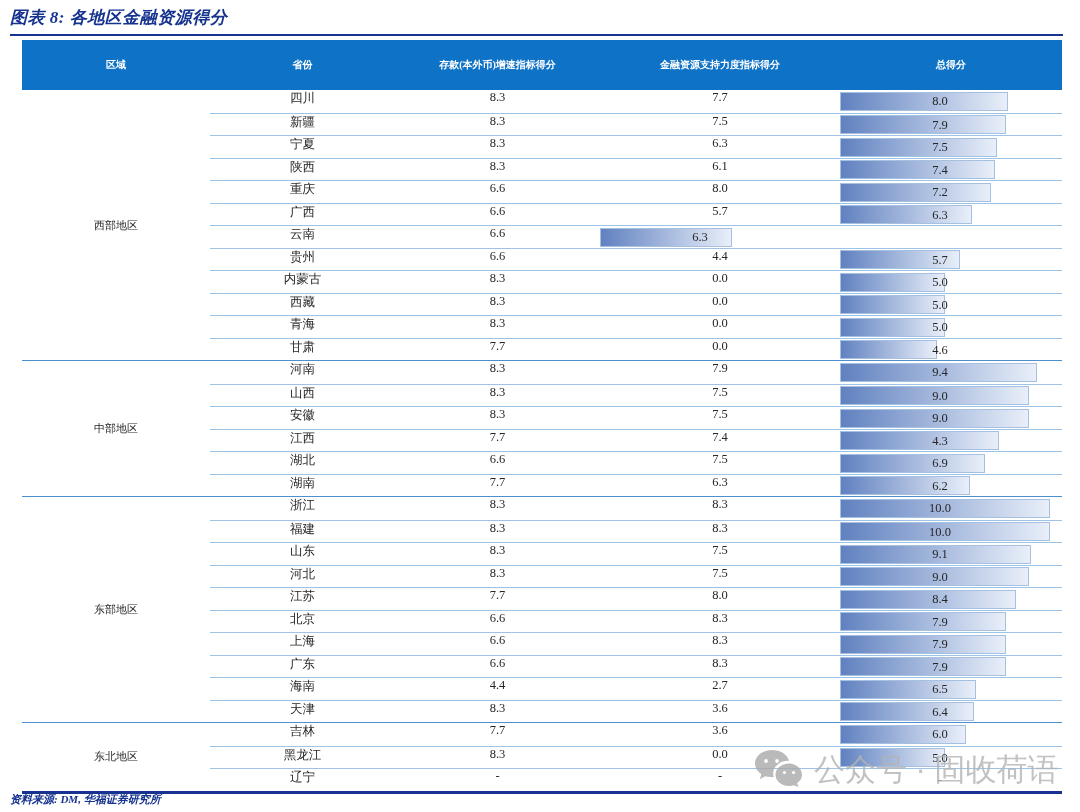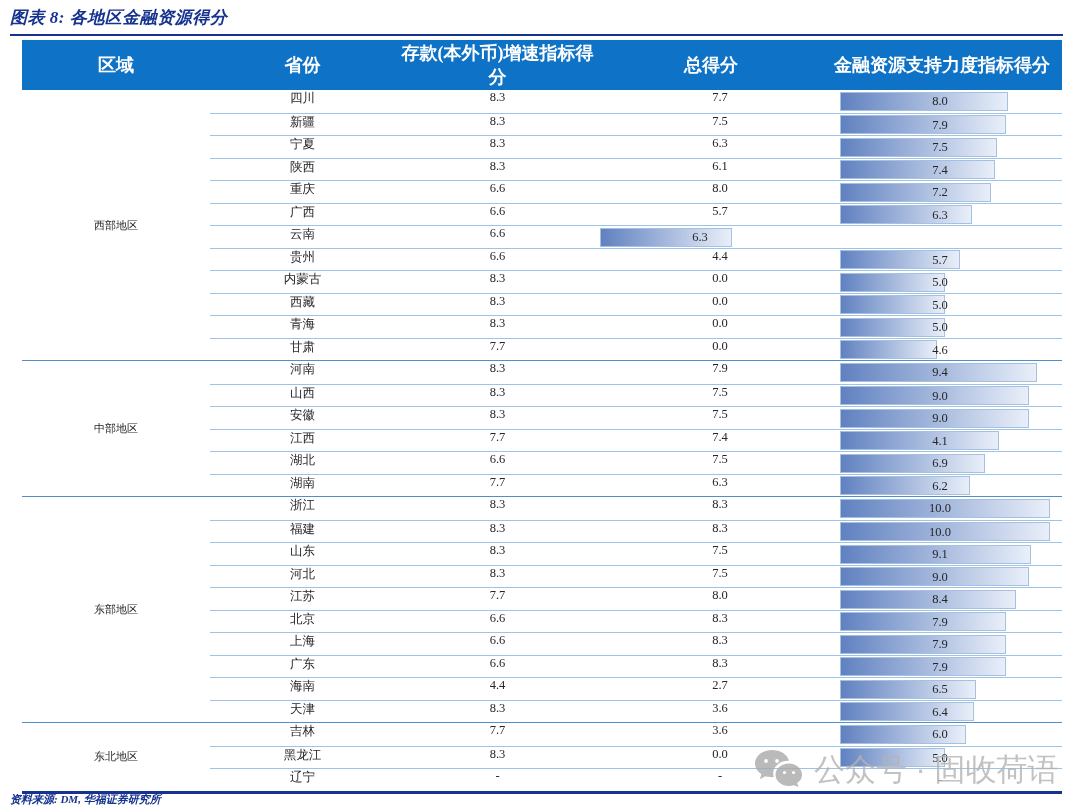--- a/index.html
+++ b/index.html
@@ -10,21 +10,21 @@
   *{margin:0;padding:0;box-sizing:border-box;}
   body{width:1080px;height:812px;background:#ffffff;overflow:hidden;
        font-family:"Liberation Serif","DejaVu Serif",serif;color:var(--body-text);}
   .page{position:relative;width:1080px;height:812px;}
   .title{position:absolute;left:10px;top:6px;font-size:17px;font-weight:bold;
          font-style:italic;color:var(--accent-dark);letter-spacing:.5px;}
   .title-rule{position:absolute;left:10px;top:34px;width:1053px;height:2px;
               background:var(--accent-dark);}
   .tbl{position:absolute;left:22px;top:40px;width:1040px;}
   .thead{display:flex;height:50px;background:var(--header-bg);color:#ffffff;
-         font-weight:bold;font-size:18px;align-items:center;}
+         font-weight:bold;font-size:10px;align-items:center;}
   .th{text-align:center;}
   .th.c1{width:188px;} .th.c2{width:185px;} .th.c3{width:205px;}
   .th.c4{width:240px;} .th.c5{width:222px;}
   .tbody{border-bottom:3px solid var(--accent-dark);}
   .region-block{display:flex;border-top:1.5px solid var(--region-line);}
   .region-block:first-child{border-top:none;}
   .region-cell{width:188px;display:flex;align-items:center;justify-content:center;
                font-size:11px;}
   .rows-col{width:852px;}
   .row{display:flex;height:22.5px;align-items:flex-start;border-top:1.5px solid var(--row-line);
@@ -51,22 +51,22 @@
 <div class="page">
 
   <div class="title">图表 8: 各地区金融资源得分</div>
   <div class="title-rule"></div>
 
   <div class="tbl">
     <div class="thead">
       <div class="th c1">区域</div>
       <div class="th c2">省份</div>
       <div class="th c3">存款(本外币)增速指标得分</div>
+      <div class="th c4">金融资源支持力度指标得分</div>
       <div class="th c5">总得分</div>
-      <div class="th c4">金融资源支持力度指标得分</div>
     </div>
     <div class="tbody">
         <div class="region-block">
           <div class="region-cell">西部地区</div>
           <div class="rows-col">
             <div class="row">
               <div class="cell p">四川</div>
               <div class="cell d">8.3</div>
               <div class="cell s">7.7</div>
               <div class="cell t">
@@ -203,21 +203,21 @@
                 <div class="bar" style="width: 85.05%;"></div>
                 <div class="bar-label">9.0</div>
               </div>
             </div>
             <div class="row">
               <div class="cell p">江西</div>
               <div class="cell d">7.7</div>
               <div class="cell s">7.4</div>
               <div class="cell t">
                 <div class="bar" style="width: 71.82%;"></div>
-                <div class="bar-label">4.1</div>
+                <div class="bar-label">4.3</div>
               </div>
             </div>
             <div class="row">
               <div class="cell p">湖北</div>
               <div class="cell d">6.6</div>
               <div class="cell s">7.5</div>
               <div class="cell t">
                 <div class="bar" style="width: 65.205%;"></div>
                 <div class="bar-label">6.9</div>
               </div>

